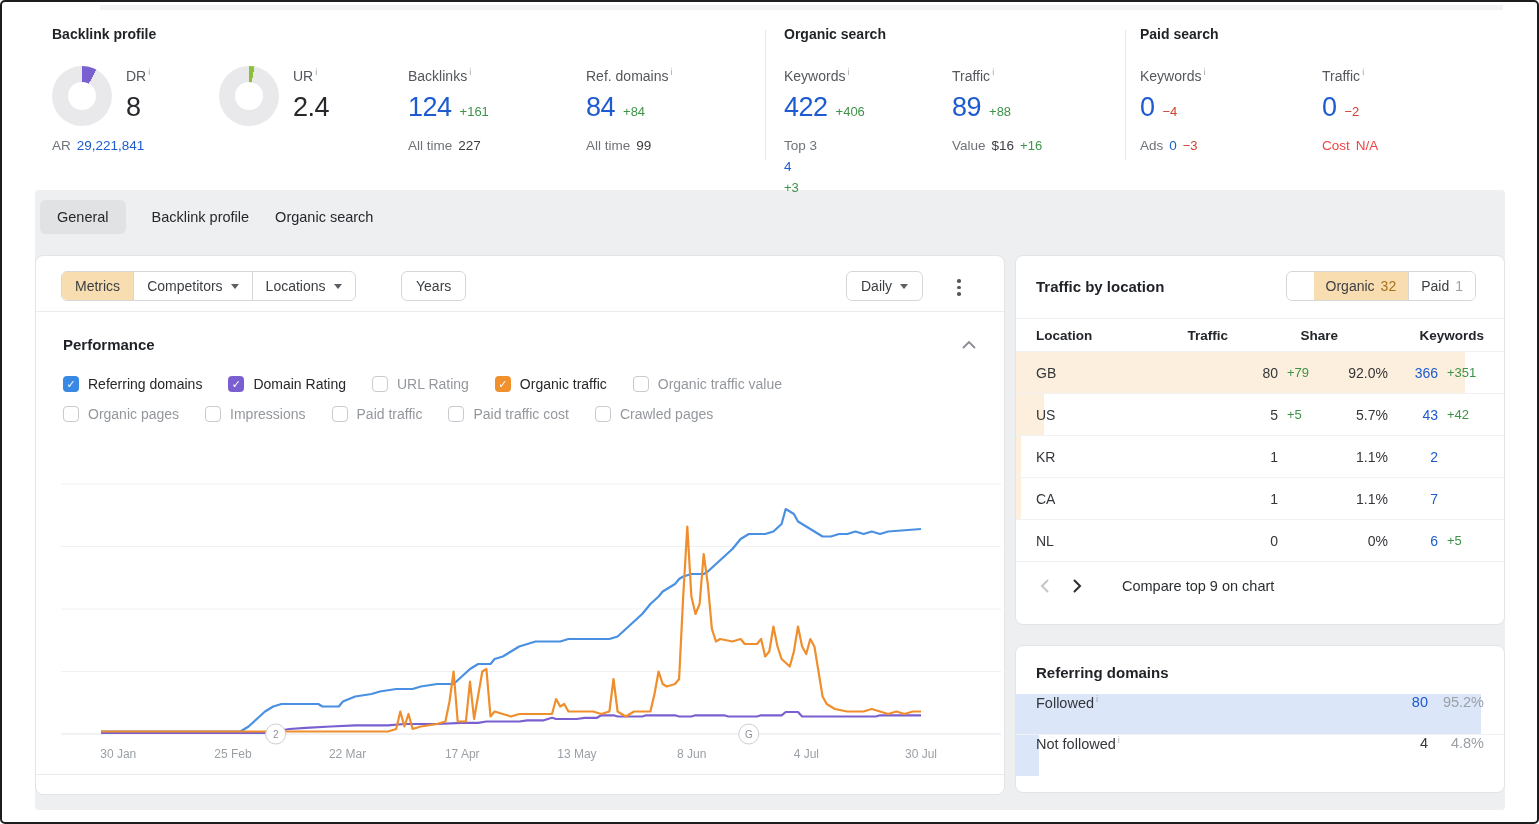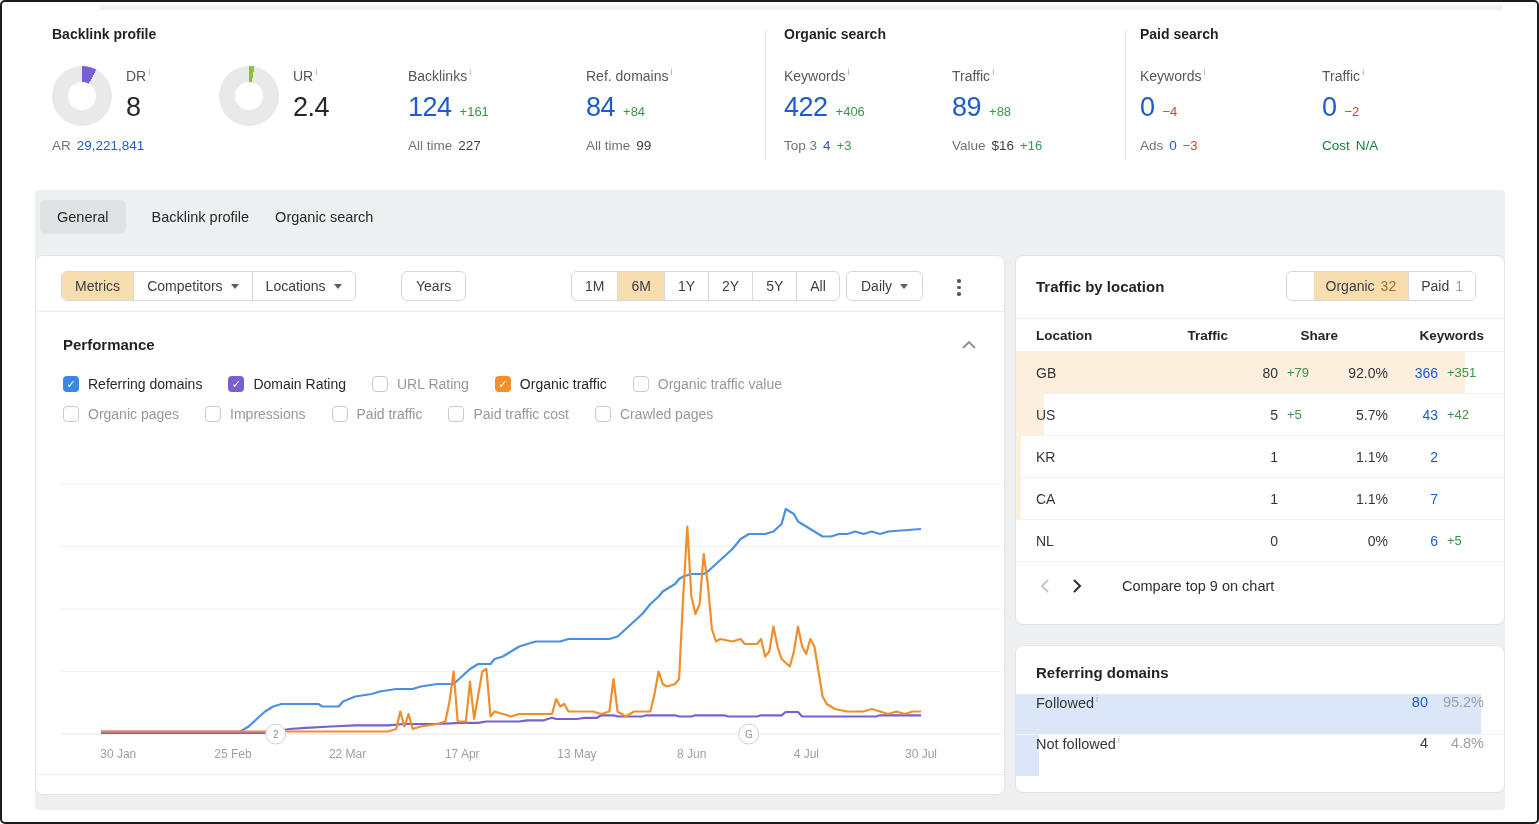--- a/index.html
+++ b/index.html
@@ -16,21 +16,21 @@
   .metric-label { font-size:14px; color:#54575c; }
   .sup-i { color:#a2a6ab; font-size:9px; vertical-align:super; margin-left:2px; cursor:default; }
   .val-row { display:flex; align-items:baseline; gap:8px; margin-top:8px; }
   .big { font-size:27px; letter-spacing:-0.5px; color:#26282c; }
   .big.blue { color:var(--link-blue); }
   .delta-g { font-size:13px; color:var(--positive-green); }
   .delta-r { font-size:13px; color:var(--negative-red); }
   .sub-row { position:absolute; font-size:13.5px; color:#6f7378; display:flex; gap:6px; align-items:baseline; }
   .sub-dark { color:#3a3d41; }
   .sub-blue { color:var(--link-blue); }
-  .sub-muted { color:#15803d; }
+  .sub-muted { color:#ef4444; }
   .donut { position:absolute; width:60px; height:60px; border-radius:50%; }
   .donut::after { content:""; position:absolute; inset:16px; background:#fff; border-radius:50%; }
   .v-div { position:absolute; width:1px; top:30px; height:130px; background:#e6e8ea; }
 
   
   .tabs { position:absolute; left:40px; top:200px; display:flex; gap:26px; align-items:center; height:34px; z-index:2; }
   .tab { font-size:14.5px; color:#26282c; line-height:34px; cursor:pointer; }
   .tab.active { background:#e0e2e4; border-radius:6px; padding:0 17px; }
 
   
@@ -148,21 +148,21 @@
   <div class="v-div" style="left:765px;"></div>
 
   <div class="h-title" style="left:784px; top:26px;">Organic search</div>
   <div class="metric-col" style="left:784px; top:67px;">
     <div class="metric-label"><span>Keywords</span><span class="sup-i">i</span></div>
     <div class="val-row">
         <a class="big blue like">422</a>
         <span class="delta-g">+406</span>
       </div>
   </div>
-  <div class="sub-row" style="left:784px; top:138px;">
+  <div class="sub-row" style="left:784px; top:138px;flex-direction:column;">
     <span>Top 3</span>
     <span class="sub-blue">4</span>
     <span class="delta-g">+3</span>
   </div>
   <div class="metric-col" style="left:952px; top:67px;">
     <div class="metric-label"><span>Traffic</span><span class="sup-i">i</span></div>
     <div class="val-row">
         <a class="big blue like">89</a>
         <span class="delta-g">+88</span>
       </div>
@@ -210,28 +210,20 @@
 
     <div class="btn-group" style="left:25px; top:15px;" id="filter-group">
         <div class="gbtn active">Metrics</div>
         <div class="gbtn">Competitors<span class="caret"></span></div>
         <div class="gbtn">Locations<span class="caret"></span></div>
       </div>
     <button class="btn" style="left:365px; top:15px;">
         <span>Years</span>
       </button>
 
-    <div class="btn-group" style="left:535px; top:15px;" id="range-group">
-        <div class="gbtn">1M</div>
-        <div class="gbtn active">6M</div>
-        <div class="gbtn">1Y</div>
-        <div class="gbtn">2Y</div>
-        <div class="gbtn">5Y</div>
-        <div class="gbtn">All</div>
-      </div>
     <button class="btn" style="left:810px; top:15px;">
         <span>Daily</span>
         <span class="caret"></span>
       </button>
     <div class="kebab" style="left:915px; top:17px;">
         <i></i>
         <i></i>
         <i></i>
       </div>
 

